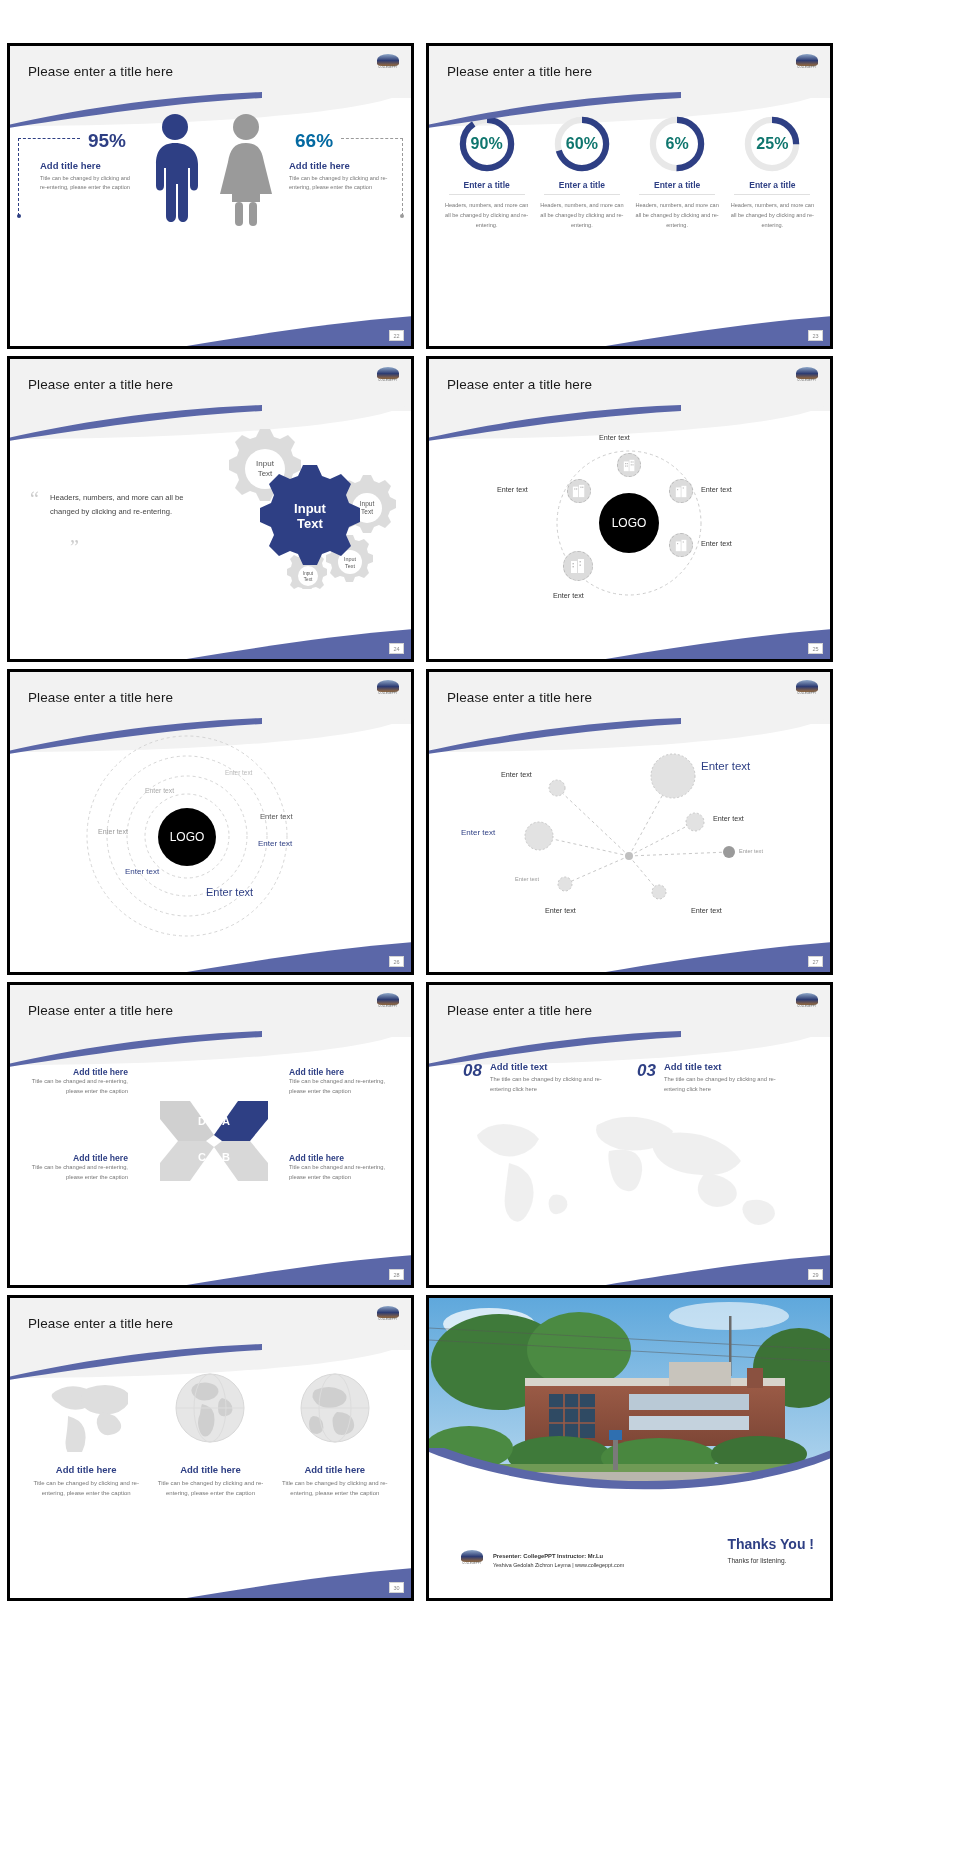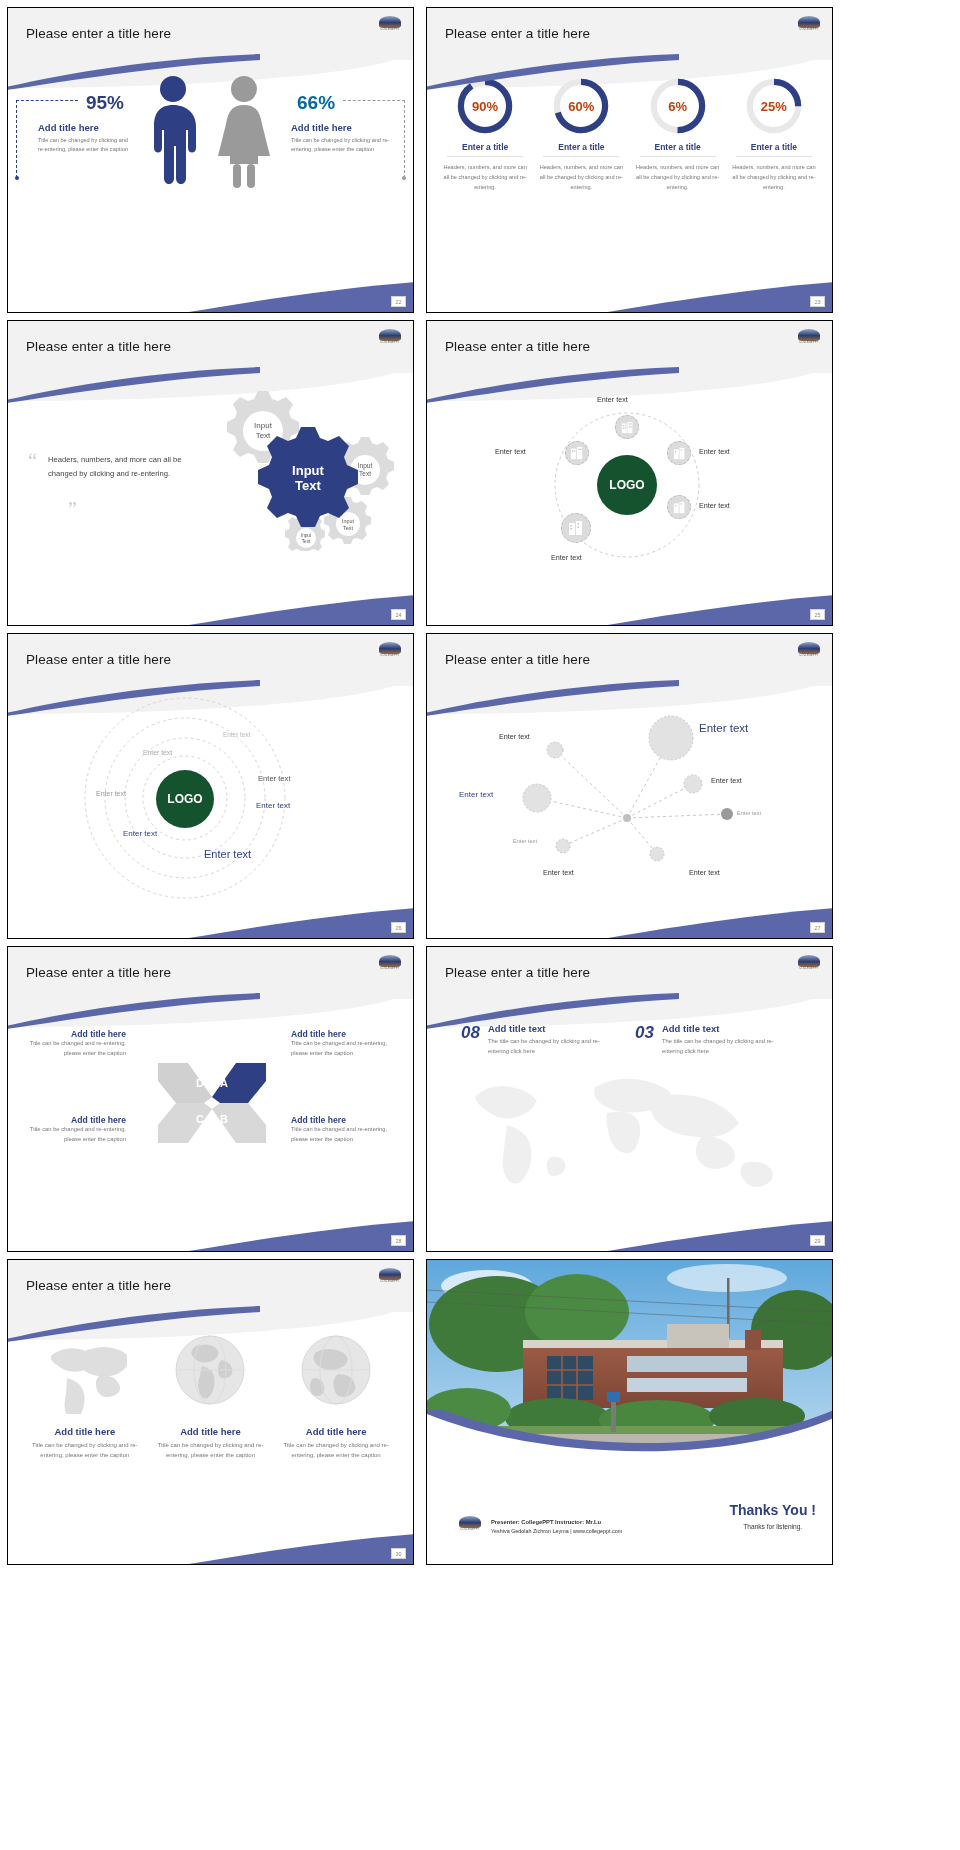--- a/index.html
+++ b/index.html
@@ -15,21 +15,22 @@
     grid-template-rows: repeat(5, 306px);
     column-gap: 12px;
     row-gap: 7px;
     padding: 7px 0 0 7px;
   }
   .slide {
     position: relative;
     width: 407px; height: 306px;
     background: #fff;
     overflow: hidden;
-    border: 1px solid #000000;
+    border: 3px solid #000000;
+    margin-top: 36px;
   }
   
   .hdr {
     position: absolute; left: 0; top: 0; width: 100%; height: 52px;
     background: #f2f2f2;
   }
   .hdr-curve {
     position: absolute; left: 0; top: 40px; width: 100%; height: 40px;
     background: #f2f2f2;
     border-radius: 0 0 100% 0;
@@ -88,35 +89,35 @@
     border-right:1px dashed #9a9a9a; border-top:1px dashed #9a9a9a;
   }
   .dashbox-r:after{content:"";position:absolute;right:-2px;bottom:-2px;width:4px;height:4px;border-radius:50%;background:#9a9a9a;}
 
   
   .donuts { position:absolute; left:0; top:18px; width:100%; display:flex; justify-content:space-around; padding:0 10px;}
   .donut-col { width: 88px; text-align:center; }
   .donut { position:relative; width:56px; height:56px; margin:0 auto; }
   .donut-val {
     position:absolute; inset:0; display:flex; align-items:center; justify-content:center;
-    font-size:13px; font-weight:bold; color:#c2410c;
+    font-size:16px; font-weight:bold; color:#0f766e;
   }
   .donut-title { font-size:8.5px; font-weight:bold; color:#2e3f84; margin-top:8px; }
   .donut-rule { height:1px; background:#e0e0e0; margin:4px 6px 6px; }
   .donut-desc { font-size:5.6px; color:#777; line-height:1.75; }
 
   
   .quote-mark { font-size:20px; color:#ccc; font-family:"Liberation Serif",serif; line-height:.8; }
   .quote-txt { font-size:7.6px; color:#444; line-height:1.85; }
 
   
   .logo-circle {
-    background:#14532d; border-radius:50%; color:#fff;
+    background:#000000; border-radius:50%; color:#fff;
     display:flex; align-items:center; justify-content:center;
-    font-weight:bold;
+    font-weight:normal;
   }
   .node {
     position:absolute; width:24px; height:24px; border-radius:50%;
     background:#dcdcdc; border:1px dashed #bbb;
     display:flex; align-items:center; justify-content:center;
   }
   .node-lbl { position:absolute; font-size:7.2px; color:#333; white-space:nowrap; }
 
   
   .xcap-t { font-size:8.6px; font-weight:bold; color:#2e3f84; }
@@ -126,21 +127,21 @@
   .bignum { font-size:17px; font-weight:bold; font-style:italic; color:#2e3f84; }
   .num-title { font-size:9.5px; font-weight:bold; color:#2e3f84; }
   .num-desc { font-size:5.8px; color:#777; line-height:1.7; margin-top:3px;}
 
   
   .globe-title { font-size:9.5px; font-weight:bold; color:#2e3f84; }
   .globe-desc { font-size:6px; color:#777; line-height:1.7; margin-top:3px;}
 
   
   .photo { position:absolute; left:0; top:0; width:100%; height:196px; overflow:hidden; }
-  .thanks { position:absolute; right:16px; bottom:34px; text-align:center; }
+  .thanks { position:absolute; right:16px; bottom:34px; }
   .thanks-big { font-size:14px; font-weight:bold; color:#2e3f84; }
   .thanks-sm { font-size:6.6px; color:#333; margin-top:5px; }
   .presenter { position:absolute; left:30px; bottom:28px; display:flex; align-items:center; gap:8px;}
   .pres-l1 { font-size:5.8px; color:#333; font-weight:bold; }
   .pres-l2 { font-size:5.4px; color:#333; margin-top:3px; }
 </style>
 </head>
 <body>
 
 <div class="grid">

